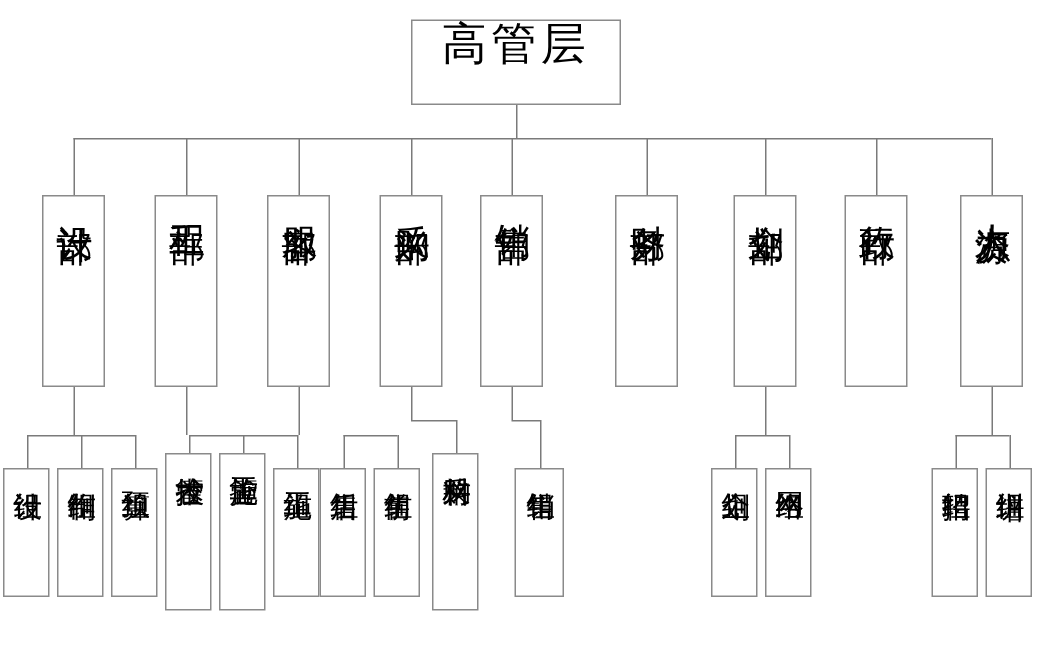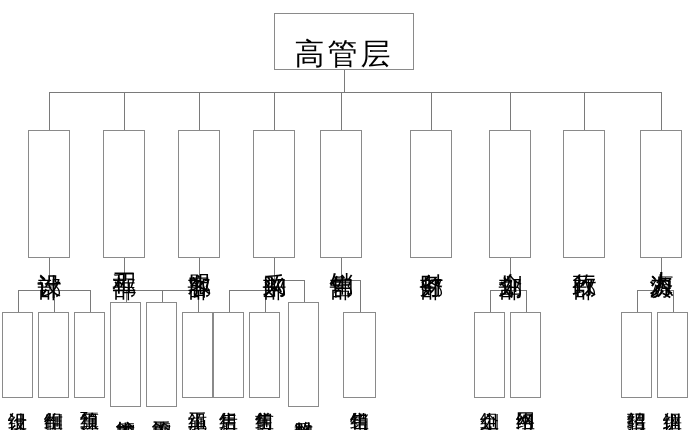--- a/index.html
+++ b/index.html
@@ -16,21 +16,21 @@
     height: 430px;
     background: #ffffff;
     overflow: hidden;
   }
   .node {
     position: absolute;
     box-sizing: border-box;
     border: 1px solid #8a8a8a;
     background: #ffffff;
     display: flex;
-    align-items: flex-end;
+    align-items: flex-start;
     justify-content: center;
     z-index: 3;
   }
   .node-label {
     writing-mode: vertical-rl;
     text-orientation: upright;
     line-height: 1.05;
     letter-spacing: 1px;
     color: #000000;
     white-space: nowrap;

